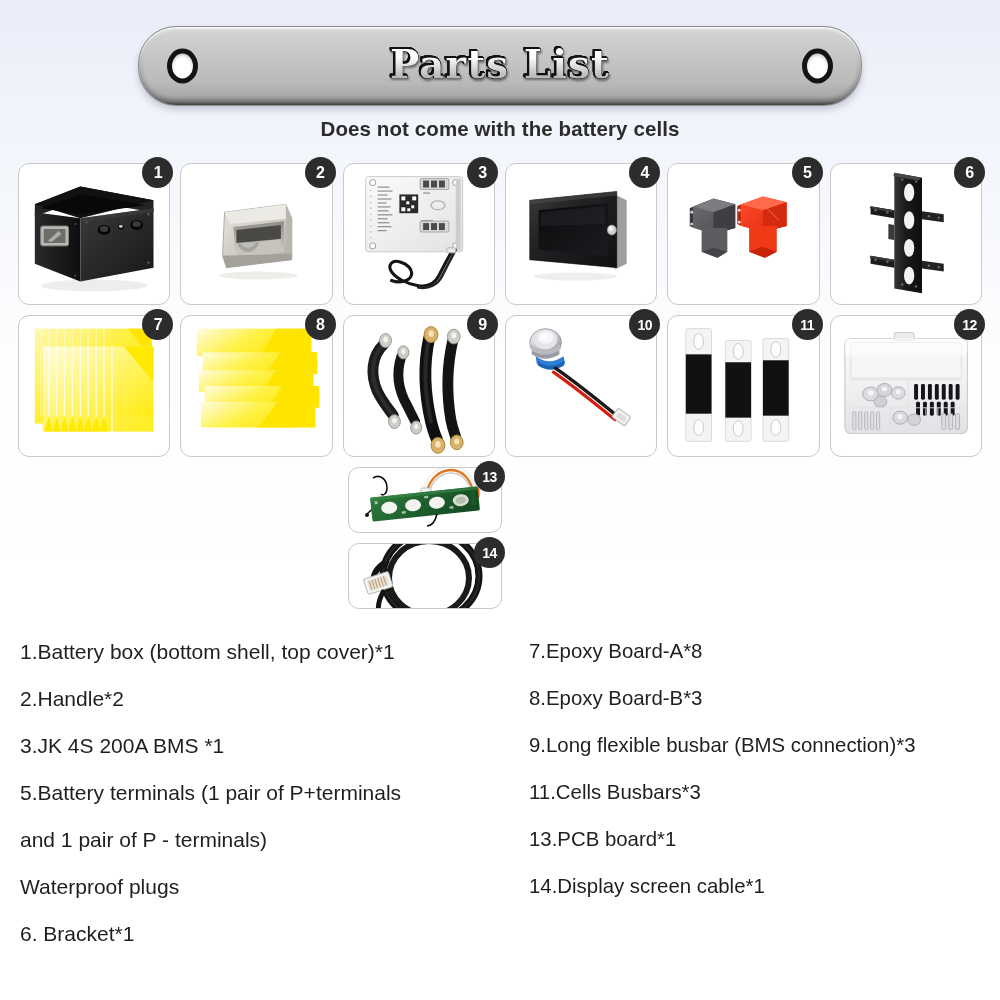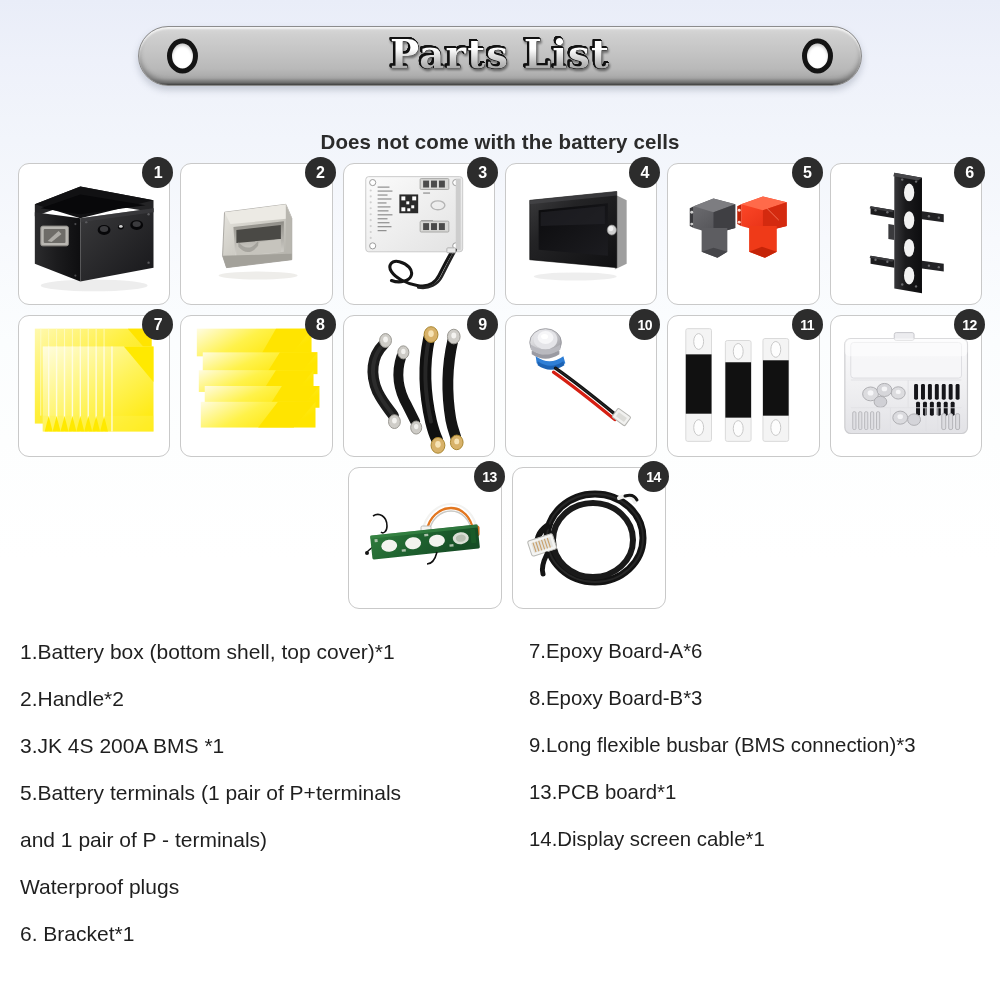--- a/index.html
+++ b/index.html
@@ -28,21 +28,21 @@
   .banner-wrap {
     position: absolute;
     left: 0; right: 0;
     top: 26px;
     display: flex;
     justify-content: center;
   }
   .banner {
     position: relative;
     width: 724px;
-    height: 60px;
+    height: 80px;
     border-radius: 38px;
     background: linear-gradient(180deg,
         #d8d8d8 0%,
         #cfcfcf 14%,
         #c4c4c4 44%,
         #b9b9b9 72%,
         #a9a9a9 88%,
         #8e8e8e 96%,
         #5a5a5a 100%);
     border: 1px solid #8c8c8c;
@@ -82,21 +82,21 @@
     text-shadow: none;
     filter: drop-shadow(0 0 0.6px #000) drop-shadow(0.8px 0.8px 0 #111)
             drop-shadow(-0.8px 0.8px 0 #111) drop-shadow(0.8px -0.8px 0 #111)
             drop-shadow(-0.8px -0.8px 0 #111) drop-shadow(1px 2px 1px rgba(0,0,0,0.45));
     padding-bottom: 4px;
   }
 
   
   .subtitle {
     position: absolute;
-    top: 130px;
+    top: 117px;
     left: 0; right: 0;
     text-align: center;
     font-size: 20.5px;
     font-weight: bold;
     color: #2b2b2b;
     letter-spacing: 0.1px;
   }
 
   
   .grid {
@@ -104,21 +104,21 @@
     top: 163px;
     left: 18px;
     width: 964px;
   }
   .row {
     display: flex;
     gap: 10px;
     margin-bottom: 10px;
     height: 142px;
   }
-  .row.row-3 { padding-left: 330px; }
+  .row.row-3 { padding-left: 330px; flex-direction: column; }
 
   .card {
     position: relative;
     width: 154px;
     height: 142px;
     border: 1px solid #c9c9c9;
     border-radius: 11px;
     background: #fff;
     overflow: visible;
   }
@@ -781,19 +781,20 @@
   <div class="col-left">
     <div class="li">1.Battery box (bottom shell, top cover)*1</div>
     <div class="li">2.Handle*2</div>
     <div class="li">3.JK 4S 200A BMS *1</div>
     <div class="li">5.Battery terminals (1 pair of P+terminals</div>
     <div class="li">and 1 pair of P - terminals)</div>
     <div class="li">Waterproof plugs</div>
     <div class="li">6. Bracket*1</div>
   </div>
   <div class="col-right">
-    <div class="li">7.Epoxy Board-A*6</div>
+    <div class="li">7.Epoxy Board-A*8</div>
     <div class="li">8.Epoxy Board-B*3</div>
     <div class="li">9.Long flexible busbar (BMS connection)*3</div>
+    <div class="li">11.Cells Busbars*3</div>
     <div class="li">13.PCB board*1</div>
     <div class="li">14.Display screen cable*1</div>
   </div>
 </div>
 
 </body></html>

